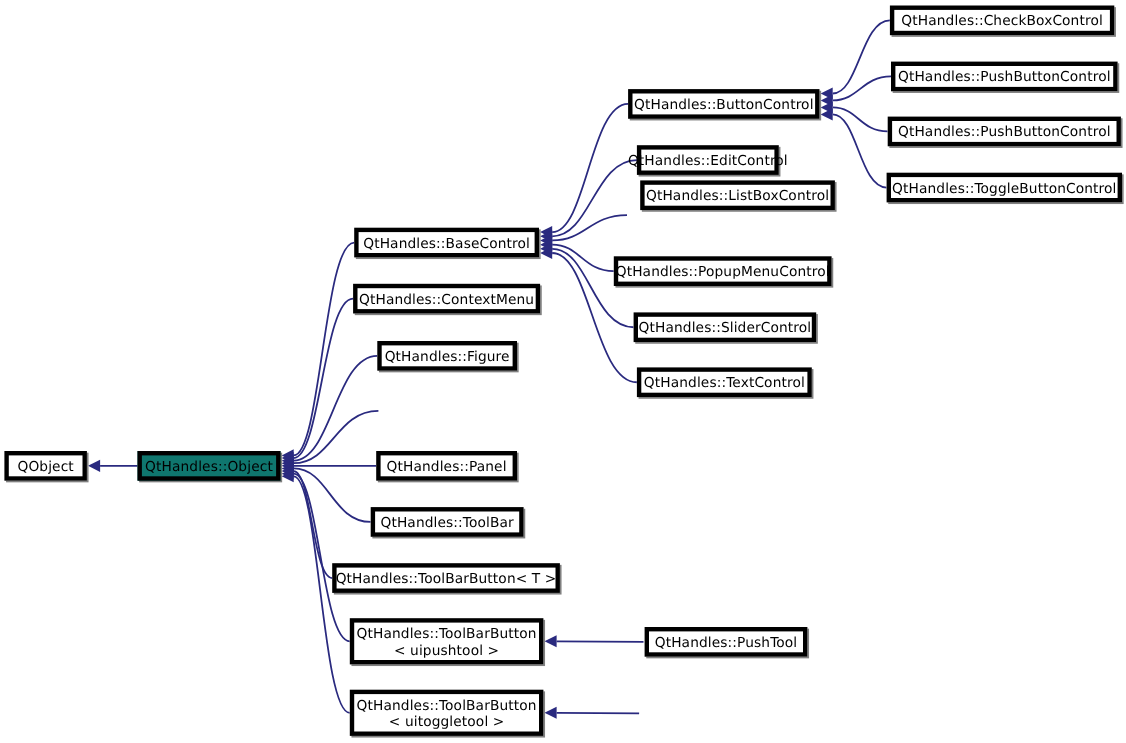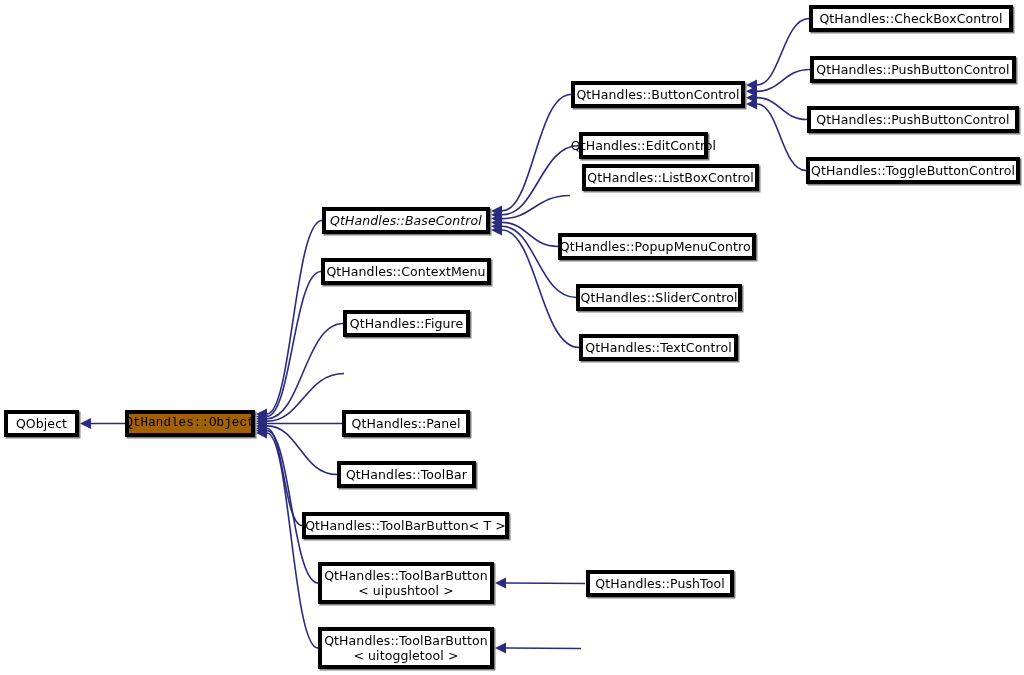--- a/index.html
+++ b/index.html
@@ -34,22 +34,21 @@
     align-items: center;
     justify-content: center;
     font-size: 12.5px;
     line-height: 15px;
     letter-spacing: 0.1px;
     white-space: nowrap;
     box-shadow: 1.5px 1.5px 0 0 #808080;
     text-align: center;
   }
   .node.highlight {
-    background: #a16207;
-    font-family: Liberation Mono, monospace;
+    background: #0f766e;
   }
   .node .ln {
     display: block;
   }
 </style>
 </head>
 <body>
 
 <div id="diagram">
   <svg id="edges" viewBox="0 0 1024 675" width="1024" height="675">
@@ -141,21 +140,21 @@
         <path d="M 506 648 L 581 648.5" fill="none" stroke="#2a2a7f" stroke-width="1.6"></path>
         <polygon points="495,648 506,642.5 506,653.5" fill="#2a2a7f"></polygon>
       </g>
     </svg>
 <div class="node" style="left: 4px; top: 410px; width: 75px; height: 27px; border-color: rgb(0, 0, 0);">
       <span class="ln">QObject</span>
     </div>
     <div class="node highlight" style="left: 125px; top: 410px; width: 130px; height: 27px; border-color: rgb(0, 0, 0);">
       <span class="ln">QtHandles::Object</span>
     </div>
-    <div class="node" style="left: 322px; top: 207px; width: 168px; height: 27px; border-color: rgb(0, 0, 0); font-style: italic;">
+    <div class="node" style="left: 322px; top: 207px; width: 168px; height: 27px; border-color: rgb(0, 0, 0);">
       <span class="ln">QtHandles::BaseControl</span>
     </div>
     <div class="node" style="left: 321px; top: 258px; width: 170px; height: 27px; border-color: rgb(0, 0, 0);">
       <span class="ln">QtHandles::ContextMenu</span>
     </div>
     <div class="node" style="left: 343px; top: 310px; width: 127px; height: 27px; border-color: rgb(0, 0, 0);">
       <span class="ln">QtHandles::Figure</span>
     </div>
     <div class="node" style="left: 342px; top: 410px; width: 128px; height: 27px; border-color: rgb(0, 0, 0);">
       <span class="ln">QtHandles::Panel</span>

